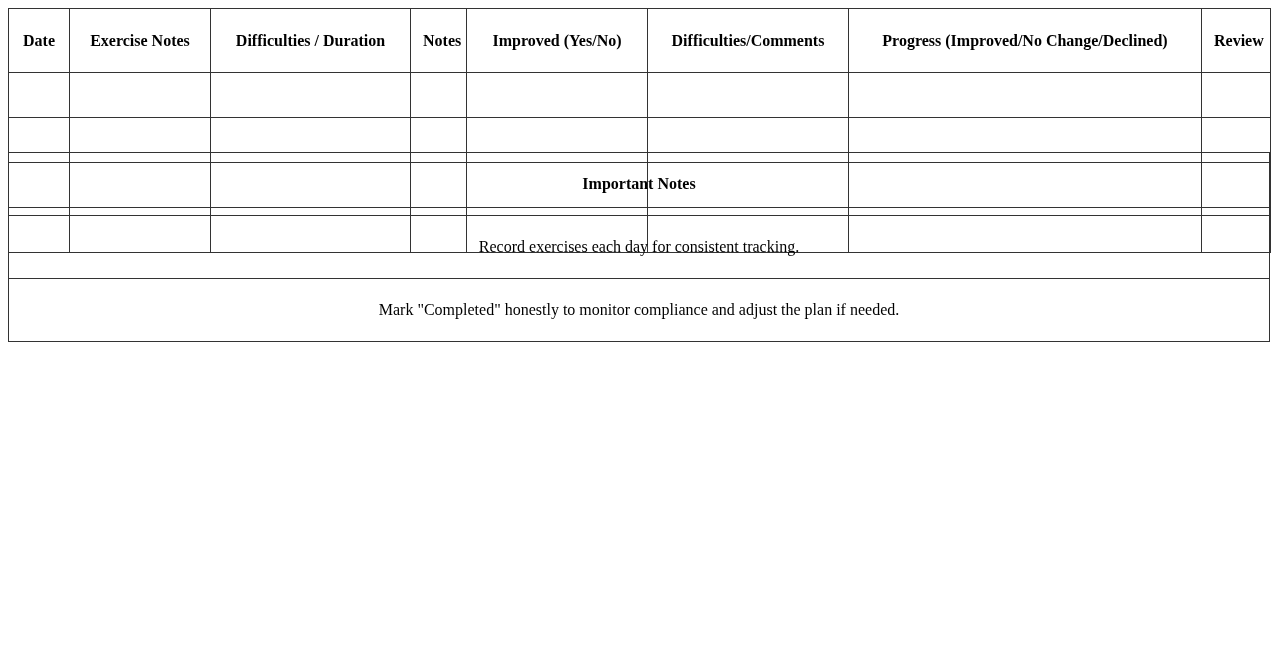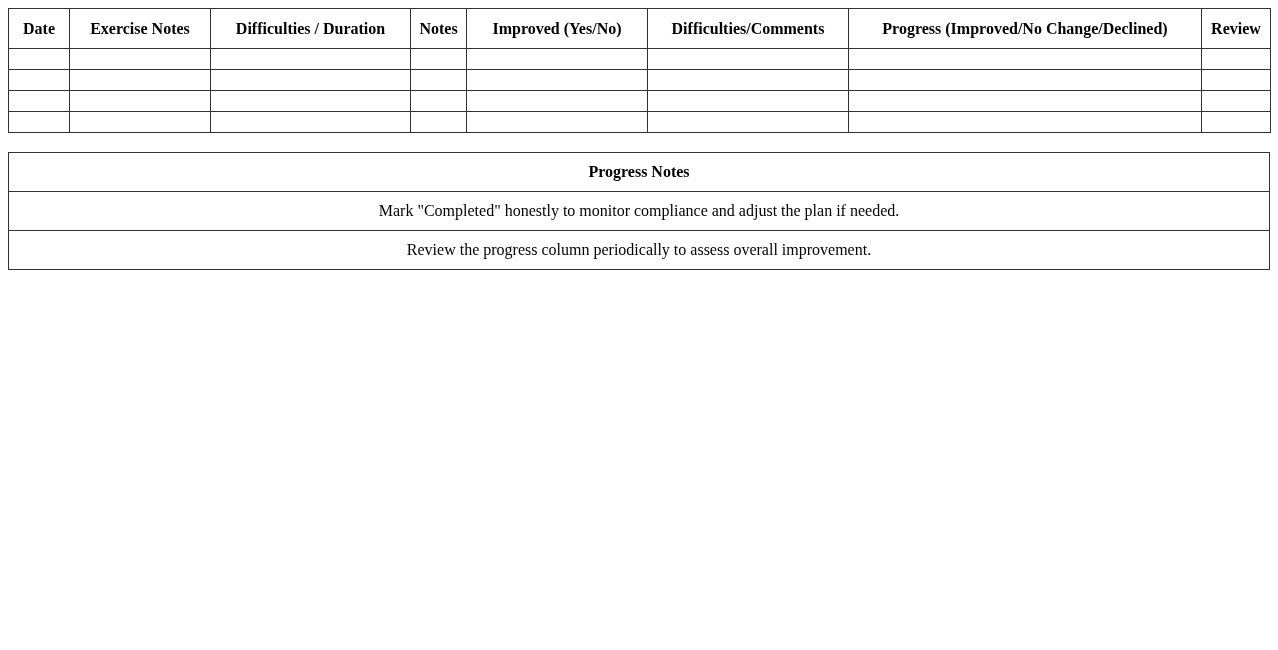--- a/index.html
+++ b/index.html
@@ -2,21 +2,21 @@
 <html><head>
   <meta charset="utf-8">
   <style>
     html, body { margin: 0; padding: 0; background: #ffffff; }
     body {
       width: 1278px; height: 650px; overflow: hidden;
       font-family: "Liberation Serif", "DejaVu Serif", serif;
       font-size: 16px; color: #000;
     }
     table { border-collapse: collapse; position: absolute; left: 8px; }
-    td, th { border: 1px solid #333; padding: 0; }
+    td, th { border: 1px solid #333; padding: 12px; }
     #tracker { top: 8px; width: 1262px; table-layout: fixed; }
     #tracker th { height: 39px; font-weight: bold; text-align: center; vertical-align: middle; }
     #tracker td { height: 20px; }
     #notes { top: 152px; width: 1262px; }
     #notes th, #notes td { height: 38px; text-align: center; vertical-align: middle; }
     #notes th { font-weight: bold; }
   </style>
 </head>
 <body>
 
@@ -83,22 +83,22 @@
       <td></td>
       <td></td>
       <td></td>
     </tr>
   </tbody>
 </table>
 
 <table id="notes">
   <tbody>
       <tr>
-    <th>Progress Notes</th>
+    <th>Important Notes</th>
+  </tr>
+  <tr>
+    <td>Record exercises each day for consistent tracking.</td>
   </tr>
   <tr>
     <td>Mark "Completed" honestly to monitor compliance and adjust the plan if needed.</td>
-  </tr>
-  <tr>
-    <td>Review the progress column periodically to assess overall improvement.</td>
   </tr>
 </tbody>
   </table>
 
 </body></html>

